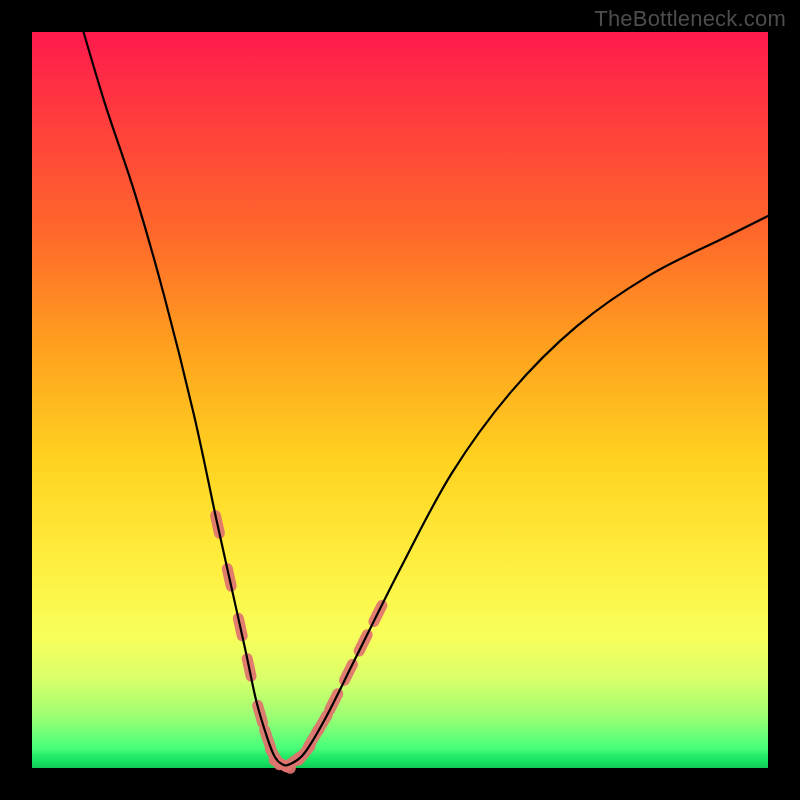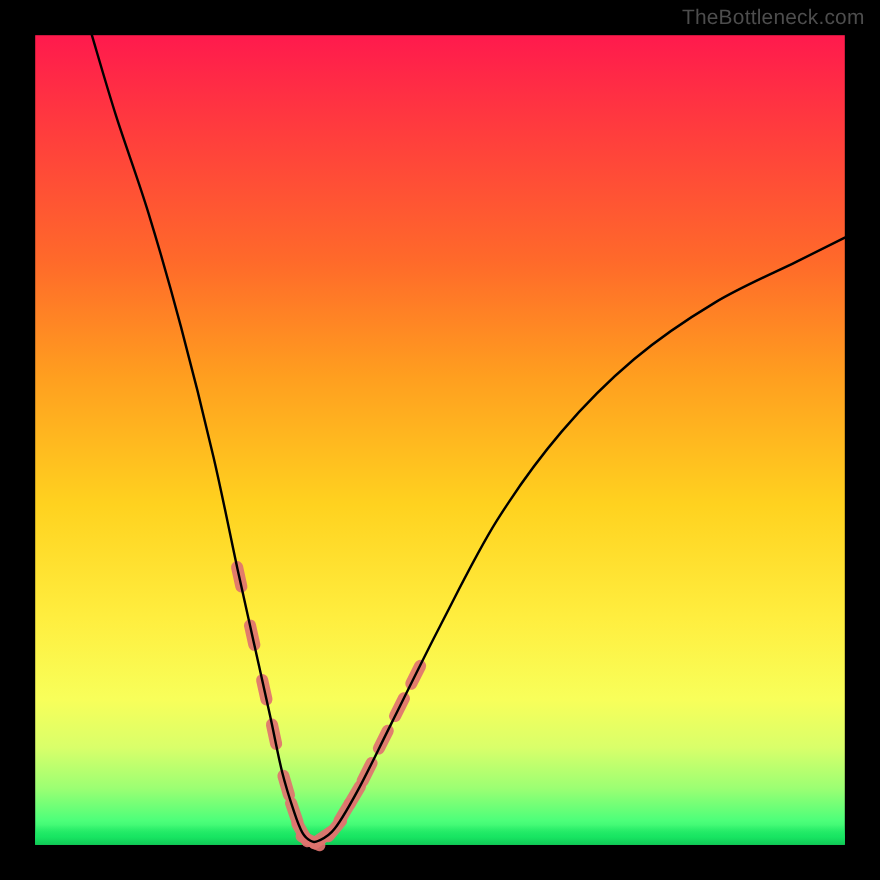--- a/index.html
+++ b/index.html
@@ -44,21 +44,21 @@
     right: 0;
     bottom: 0;
     height: 18px;
     background: linear-gradient(to bottom, rgba(50,230,110,0.0), #18e562 60%, #10c956 100%);
   }
   .watermark {
     position: absolute;
     top: 6px;
     right: 14px;
     color: #4d4d4d;
-    font-size: 19px;
+    font-size: 22px;
     font-weight: 500;
     letter-spacing: 0.2px;
     user-select: none;
   }
   svg.curve {
     position: absolute;
     left: 0;
     top: 0;
     width: 736px;
     height: 736px;

